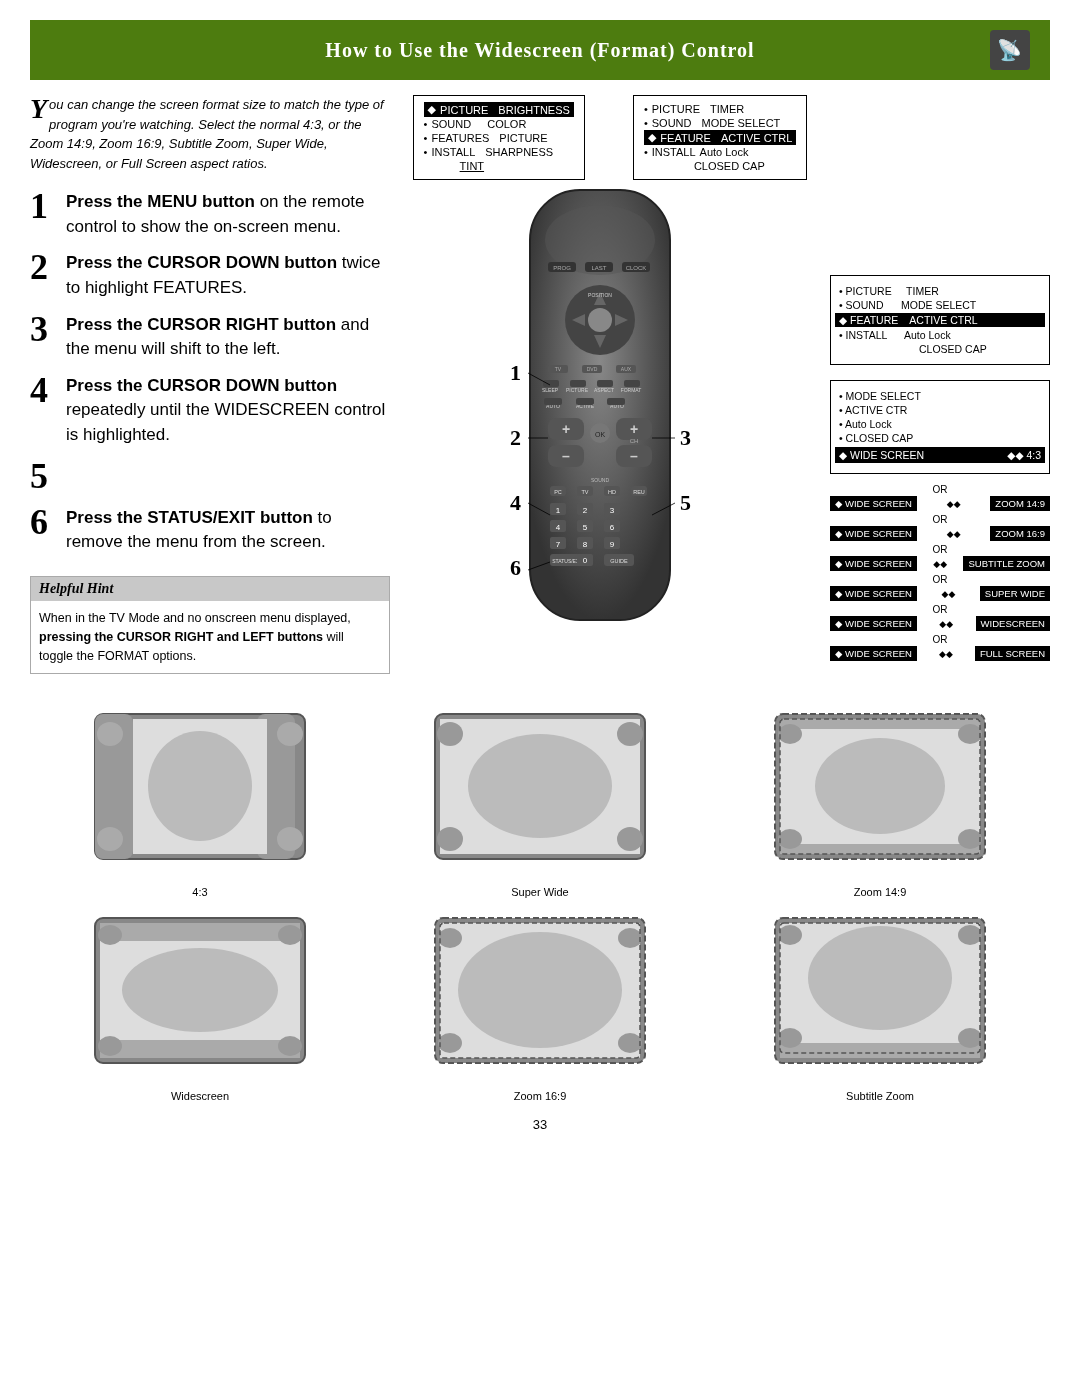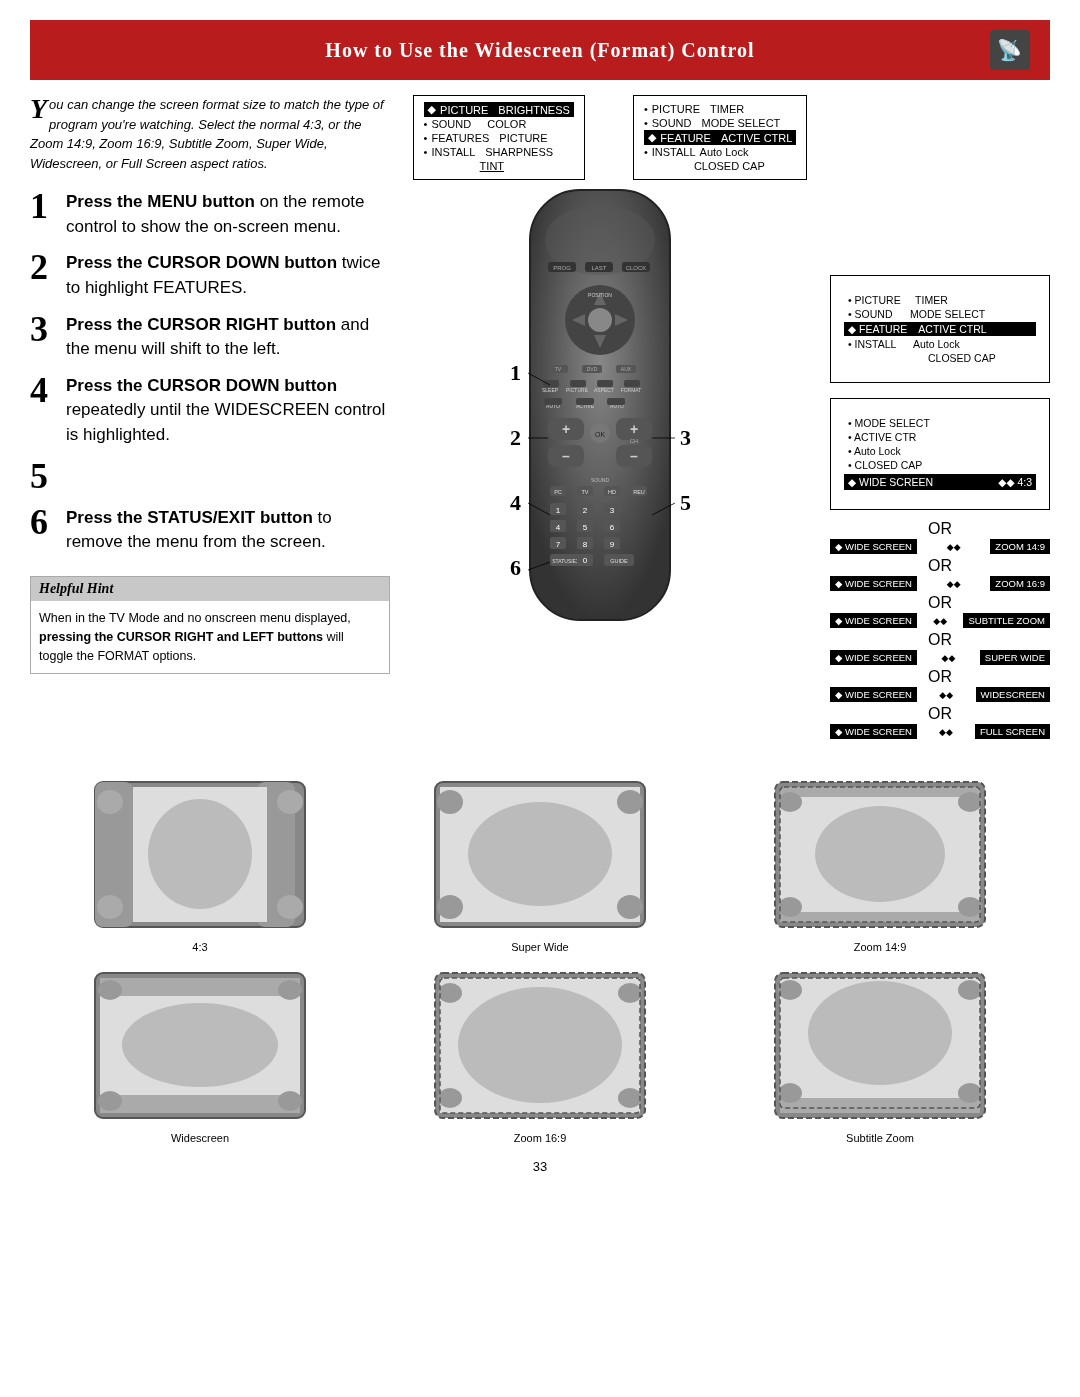--- a/index.html
+++ b/index.html
@@ -8,21 +8,21 @@
       min-height: 1397px;
       background: #fff;
       font-family: Arial, sans-serif;
       font-size: 13px;
       color: #000;
       position: relative;
     }
 
     
     .page-header {
-      background: #b91c1c;
+      background: #4d7c0f;
       color: #fff;
       text-align: center;
       padding: 10px 20px;
       margin: 20px 30px 0 30px;
       display: flex;
       align-items: center;
       justify-content: space-between;
     }
     .page-header h1 {
       font-size: 20px;
@@ -170,21 +170,21 @@
 
     
     .right-col {
       width: 220px;
       flex-shrink: 0;
       padding: 15px 0;
     }
 
     .options-box {
       border: 1px solid #000;
-      padding: 17px;
+      padding: 8px;
       font-size: 10.5px;
       margin-bottom: 8px;
     }
     .options-box .opt-item {
       padding: 1px 0;
     }
     .opt-item.selected-feature {
       background: #000;
       color: #fff;
       padding: 1px 4px;
@@ -195,21 +195,21 @@
       margin-top: 10px;
       font-size: 10px;
     }
     .wide-row {
       display: flex;
       align-items: center;
       margin-bottom: 3px;
     }
     .or-label {
       text-align: center;
-      font-size: 16px;
+      font-size: 10px;
       margin: 1px 0;
     }
     .wide-label-left {
       background: #000;
       color: #fff;
       padding: 2px 5px;
       font-size: 9.5px;
       min-width: 80px;
     }
     .wide-arrow {
@@ -231,21 +231,21 @@
       display: flex;
       justify-content: space-around;
       margin-bottom: 15px;
     }
     .format-item {
       display: flex;
       flex-direction: column;
       align-items: center;
     }
     .format-label {
-      margin-top: 9px;
+      margin-top: 22px;
       font-size: 11px;
       text-align: center;
     }
 
     
     .page-number {
       text-align: center;
       font-size: 13px;
       margin: 5px 0;
     }
@@ -346,21 +346,21 @@
           <span class="menu-bullet">•</span>
           <span>FEATURES</span>
           <span class="menu-right">PICTURE</span>
         </div>
         <div class="menu-item">
           <span class="menu-bullet">•</span>
           <span>INSTALL</span>
           <span class="menu-right">SHARPNESS</span>
         </div>
         <div class="menu-item">
-          <span class="menu-right" style="margin-left:56px;text-decoration:underline;">TINT</span>
+          <span class="menu-right" style="margin-left:36px;text-decoration:underline;">TINT</span>
         </div>
       </div>
 
       <div class="menu-box" style="margin-left:40px;">
         <div class="menu-item">
           <span class="menu-bullet">•</span>
           <span>PICTURE</span>
           <span class="menu-right" style="margin-left:10px;">TIMER</span>
         </div>
         <div class="menu-item">

